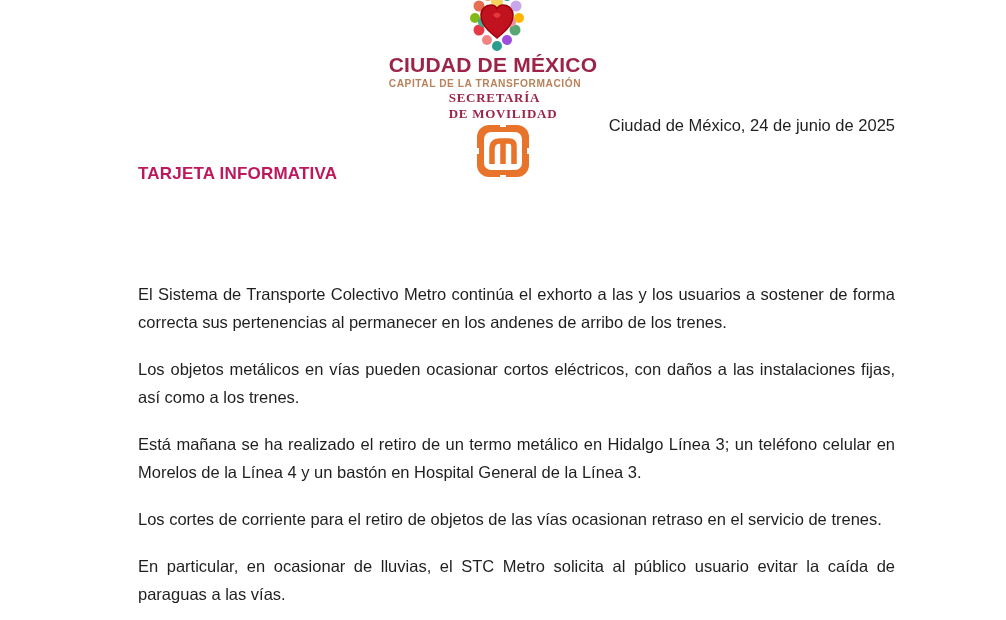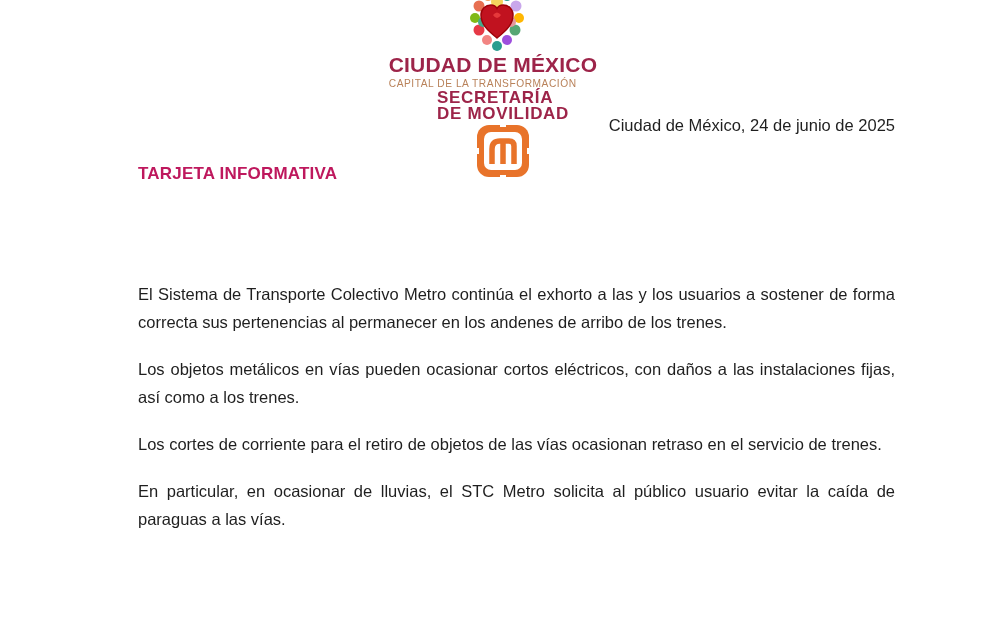--- a/index.html
+++ b/index.html
@@ -34,39 +34,40 @@
   .brand-text{margin-right:20px;line-height:1.05;}
   .brand-title{
     color:var(--maroon);
     font-weight:bold;
     font-size:21px;
     letter-spacing:.2px;
     white-space:nowrap;
   }
   .brand-subtitle{
     color:var(--tan);
-    font-weight:normal;
+    font-weight:bold;
     font-size:10.2px;
     letter-spacing:.55px;
     margin-top:3px;
     white-space:nowrap;
   }
   .vdiv{
     width:2px;height:58px;
     background:var(--divider);
     opacity:.7;
     margin:0 22px;
   }
   .secretaria{
     color:var(--maroon);
     font-weight:bold;
-    font-size:17px;
+    font-size:13px;
     letter-spacing:.7px;
     line-height:16px;
     white-space:nowrap;
+    font-family:Liberation Serif, serif;
   }
   .metro-wrap{width:58px;height:58px;}
 
   
   .doc{
     padding:0 111px 0 138px;
   }
   .dateline{
     margin-top:30px;
     text-align:right;
@@ -177,18 +178,19 @@
 
   <div class="doc">
 
     <div class="dateline">Ciudad de México, 24 de junio de 2025</div>
 
     <div class="doc-heading">TARJETA INFORMATIVA</div>
 
     <div class="body-copy">
       <p>El Sistema de Transporte Colectivo Metro continúa el exhorto a las y los usuarios a sostener de forma correcta sus pertenencias al permanecer en los andenes de arribo de los trenes.</p>
       <p>Los objetos metálicos en vías pueden ocasionar cortos eléctricos, con daños a las instalaciones fijas, así como a los trenes.</p>
+      <p>Está mañana se ha realizado el retiro de un termo metálico en Hidalgo Línea 3; un teléfono celular en Morelos de la Línea 4 y un bastón en Hospital General de la Línea 3.</p>
       <p>Los cortes de corriente para el retiro de objetos de las vías ocasionan retraso en el servicio de trenes.</p>
       <p>En particular, en ocasionar de lluvias, el STC Metro solicita al público usuario evitar la caída de paraguas a las vías.</p>
     </div>
 
   </div>
 </div>
 
 </body></html>

